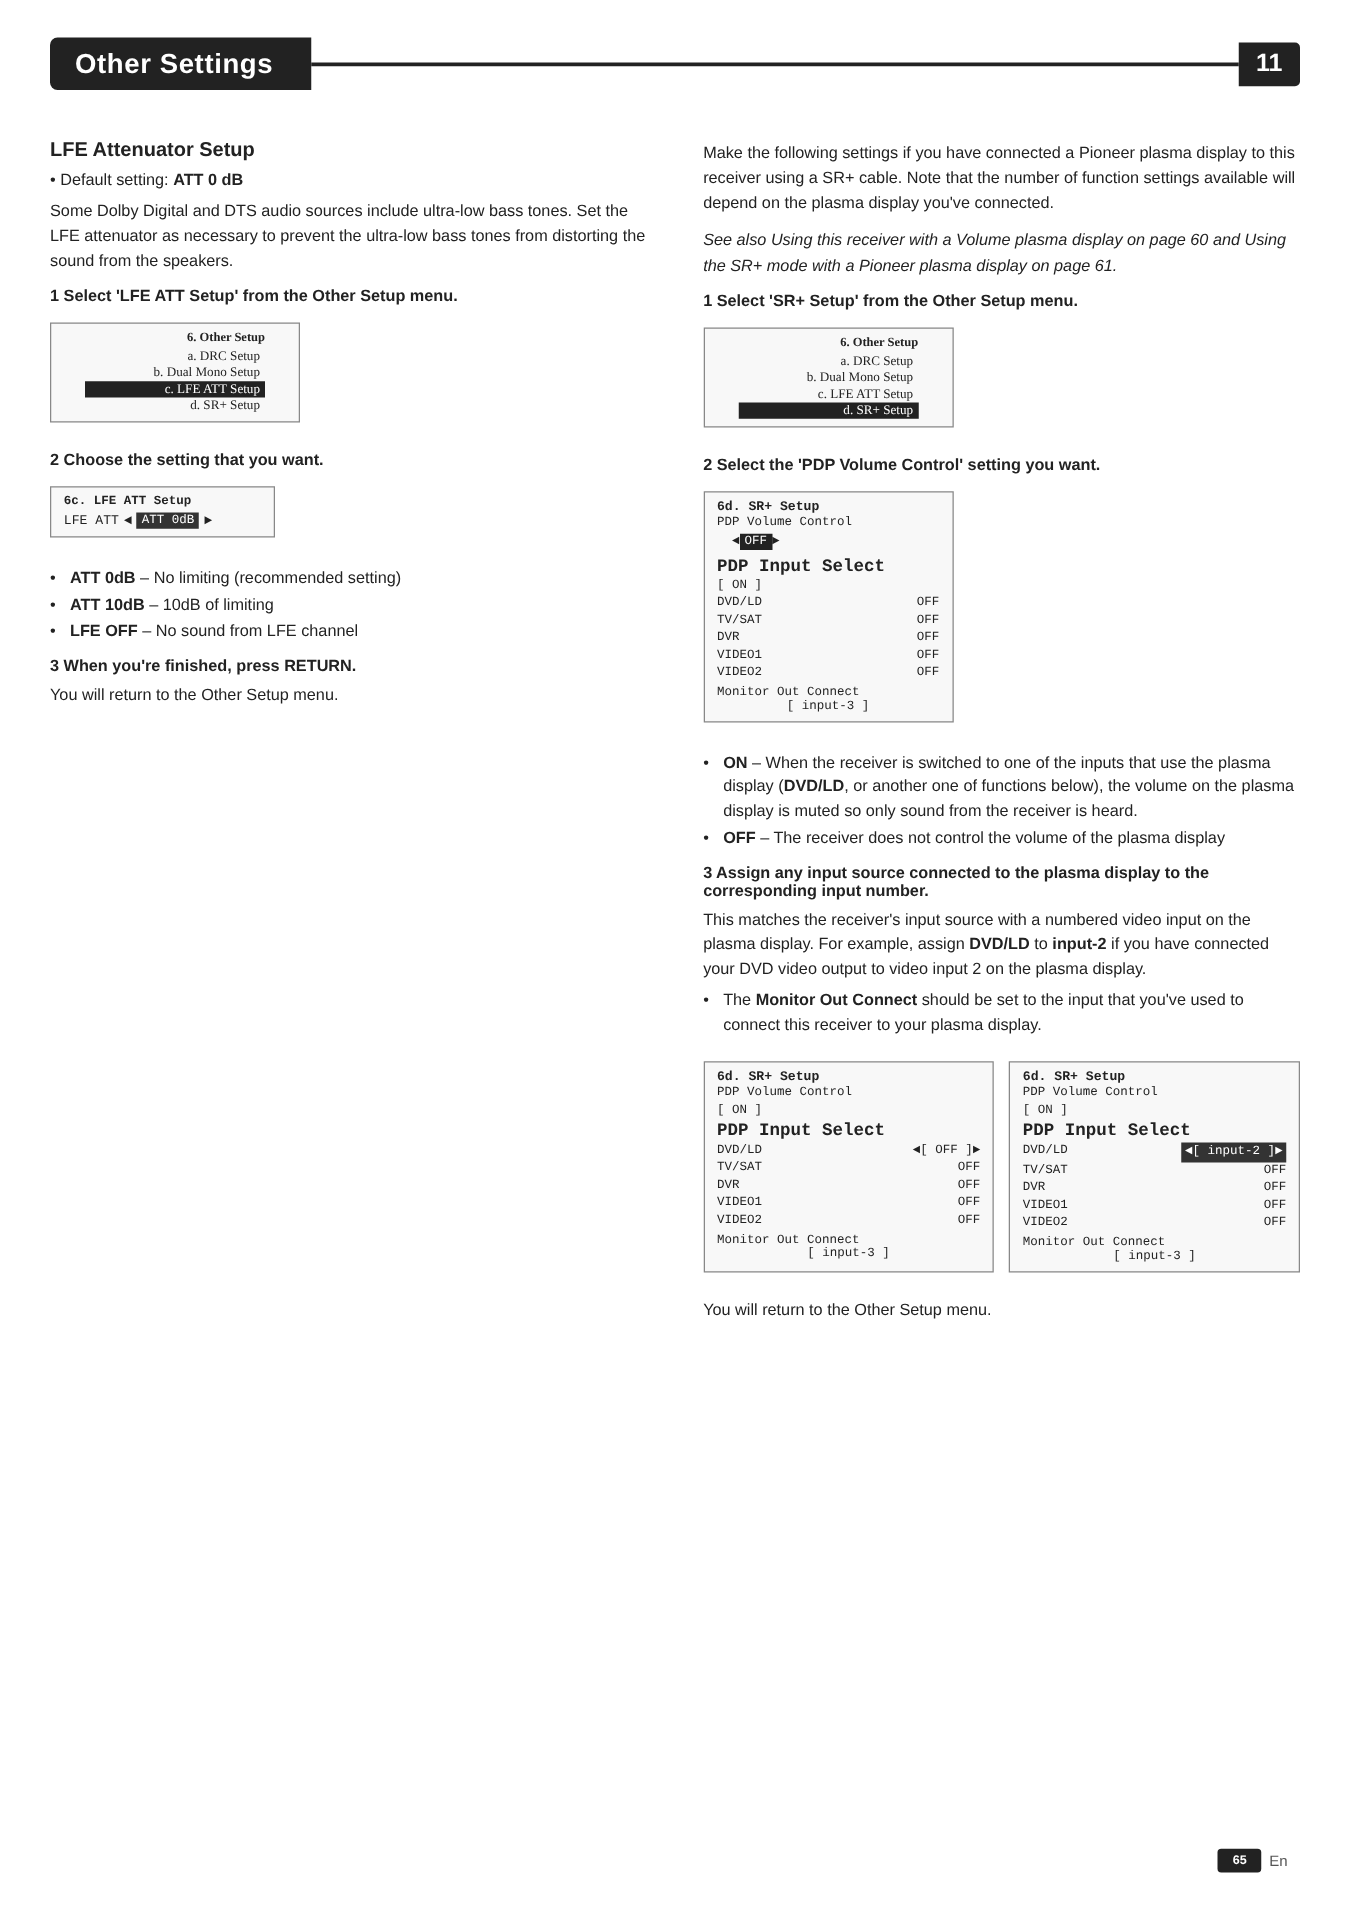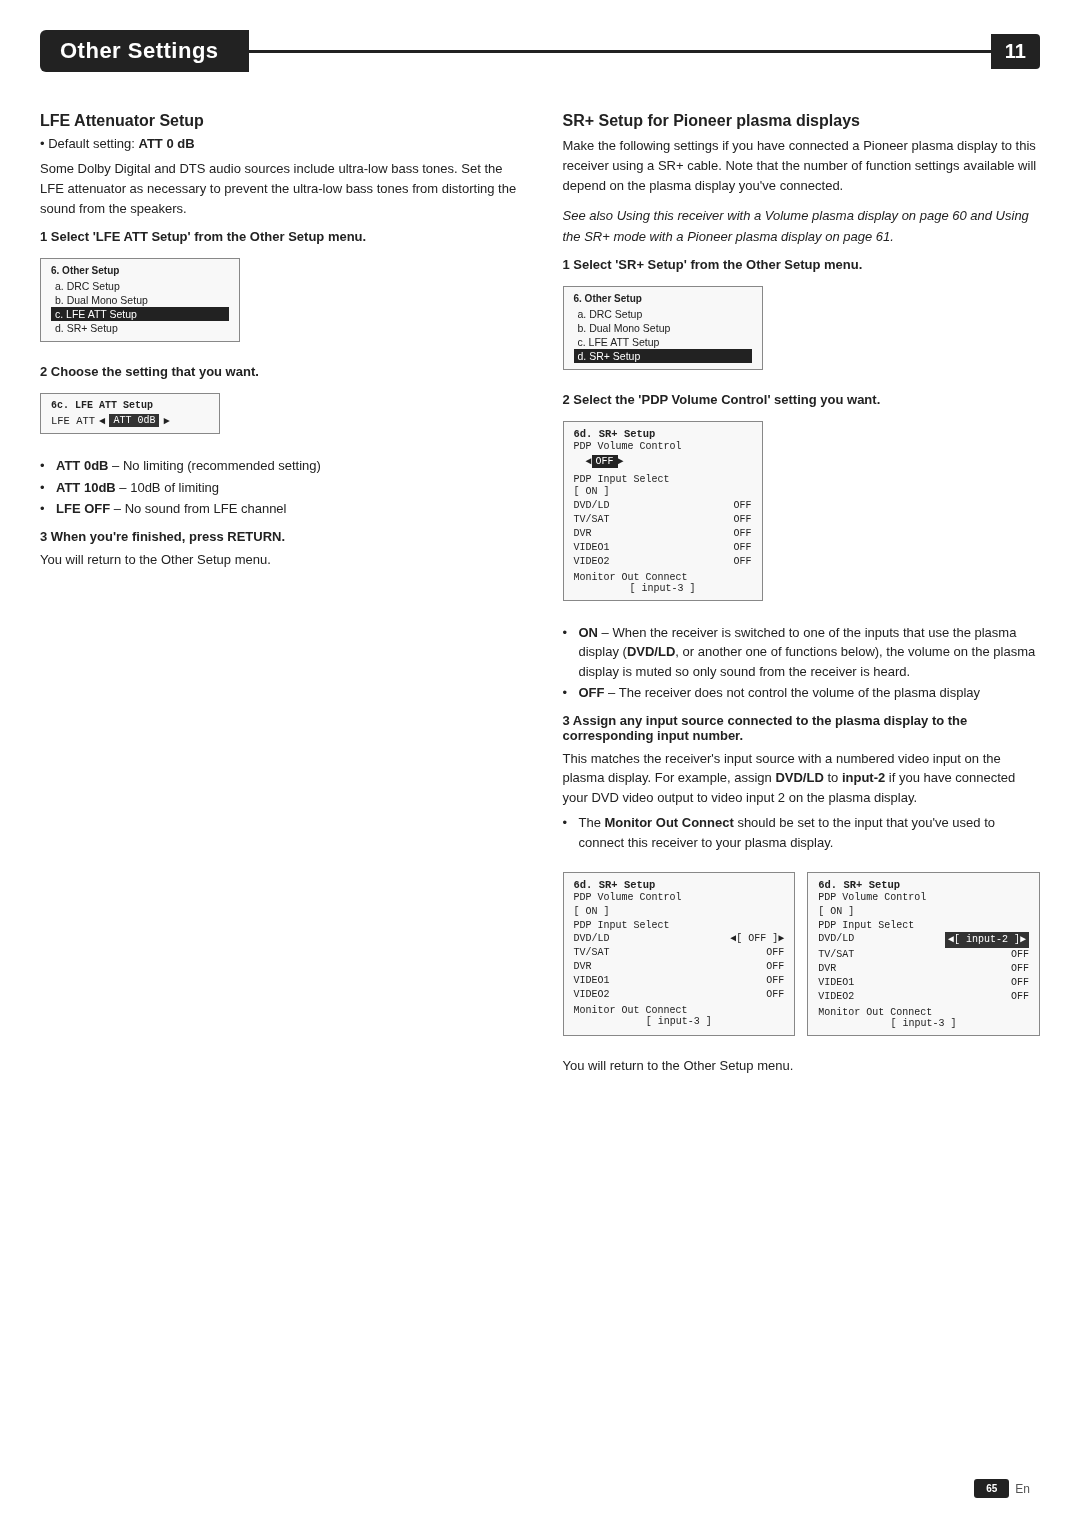--- a/index.html
+++ b/index.html
@@ -101,26 +101,27 @@
     }
     .step-body {
       font-size: 13px;
       line-height: 1.5;
     }
 
     
     .screen-box {
       border: 1px solid #888;
       background: #f8f8f8;
-      padding: 6px 10px;
+      padding: 6px 27px;
       margin: 8px 0 10px 0;
       font-size: 11px;
-      font-family: Liberation Sans, sans-serif;
+      font-family: Liberation Serif, serif;
       display: inline-block;
       min-width: 200px;
+      text-align: right;
     }
     .screen-box .screen-title {
       font-size: 10px;
       font-weight: bold;
       margin-bottom: 3px;
     }
     .screen-box .screen-item {
       padding: 1px 4px;
       font-size: 10.5px;
     }
@@ -197,22 +198,22 @@
       margin-bottom: 3px;
     }
     .pdp-screen .pdp-selected {
       background: #222;
       color: #fff;
       padding: 1px 4px;
       display: inline-block;
       margin-bottom: 3px;
     }
     .pdp-screen .pdp-section {
-      font-size: 10px;
-      font-weight: normal;
+      font-size: 14px;
+      font-weight: bold;
       margin-top: 3px;
       margin-bottom: 1px;
     }
     .pdp-screen .pdp-row {
       display: flex;
       justify-content: space-between;
       font-size: 10px;
       line-height: 1.4;
     }
     .pdp-screen .pdp-connect {
@@ -286,21 +287,20 @@
 
     <div class="step">
       <div class="step-header">3   When you're finished, press RETURN.</div>
       <p class="step-body">You will return to the Other Setup menu.</p>
     </div>
 
   </div>
 
   <div class="col-right">
 
-    <div class="section-title">SR+ Setup for Pioneer plasma displays</div>
 
     <p class="body-text">Make the following settings if you have connected a Pioneer plasma display to this receiver using a SR+ cable. Note that the number of function settings available will depend on the plasma display you've connected.</p>
 
     <p class="body-text italic">
       See also <span class="italic">Using this receiver with a Volume plasma display</span> on page 60 and <span class="italic">Using the SR+ mode with a Pioneer plasma display</span> on page 61.
     </p>
 
     <div class="step">
       <div class="step-header">1   Select 'SR+ Setup' from the Other Setup menu.</div>
       <div class="screen-box">

